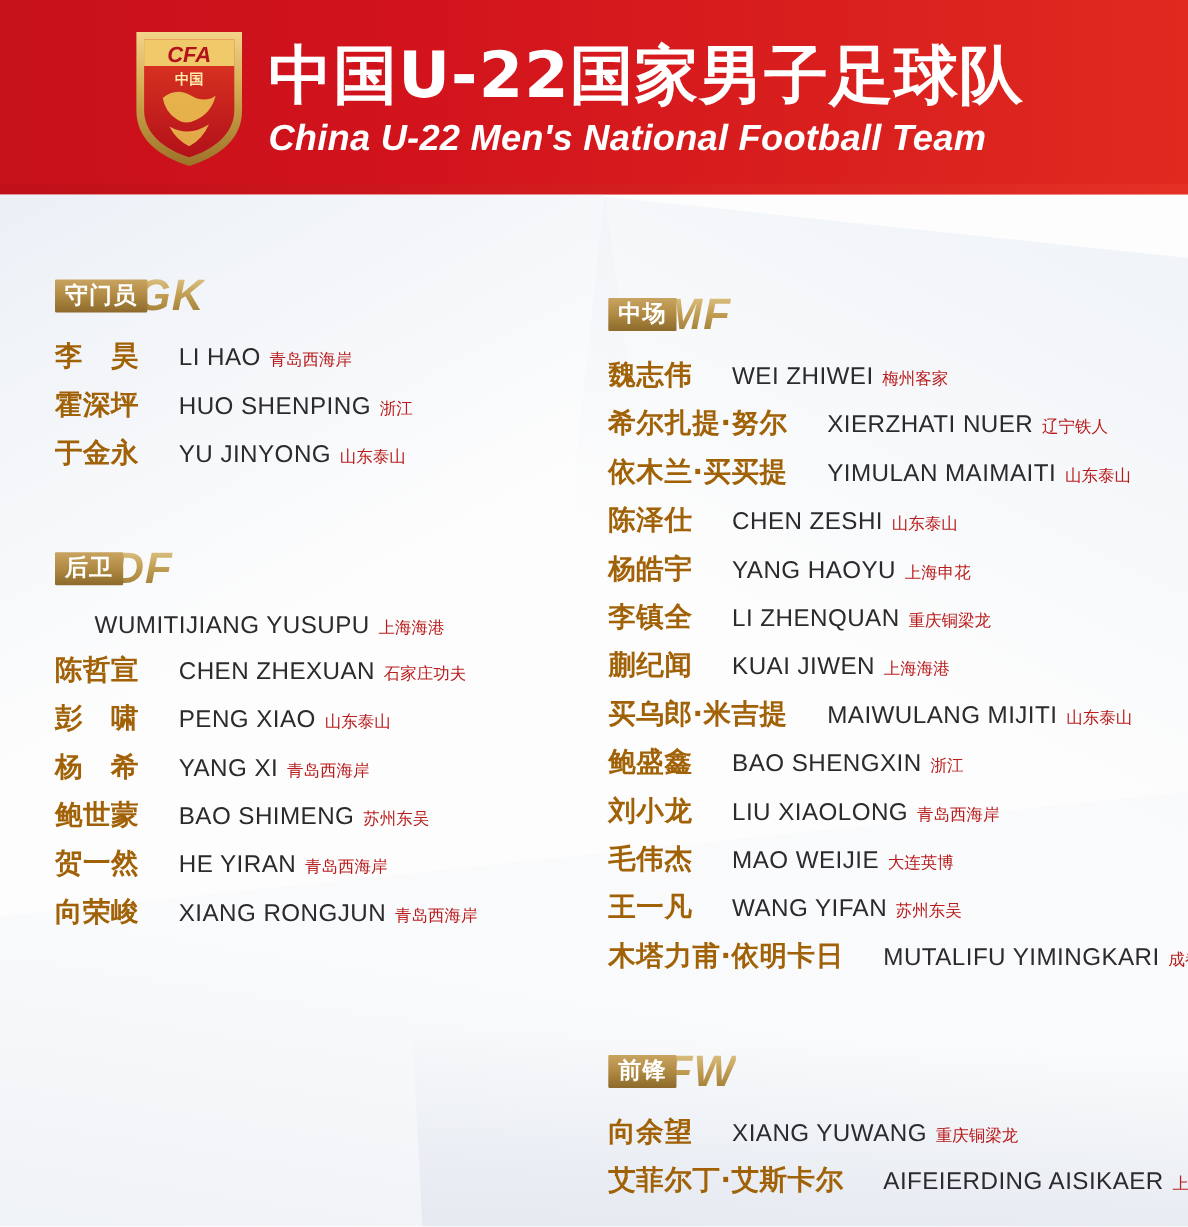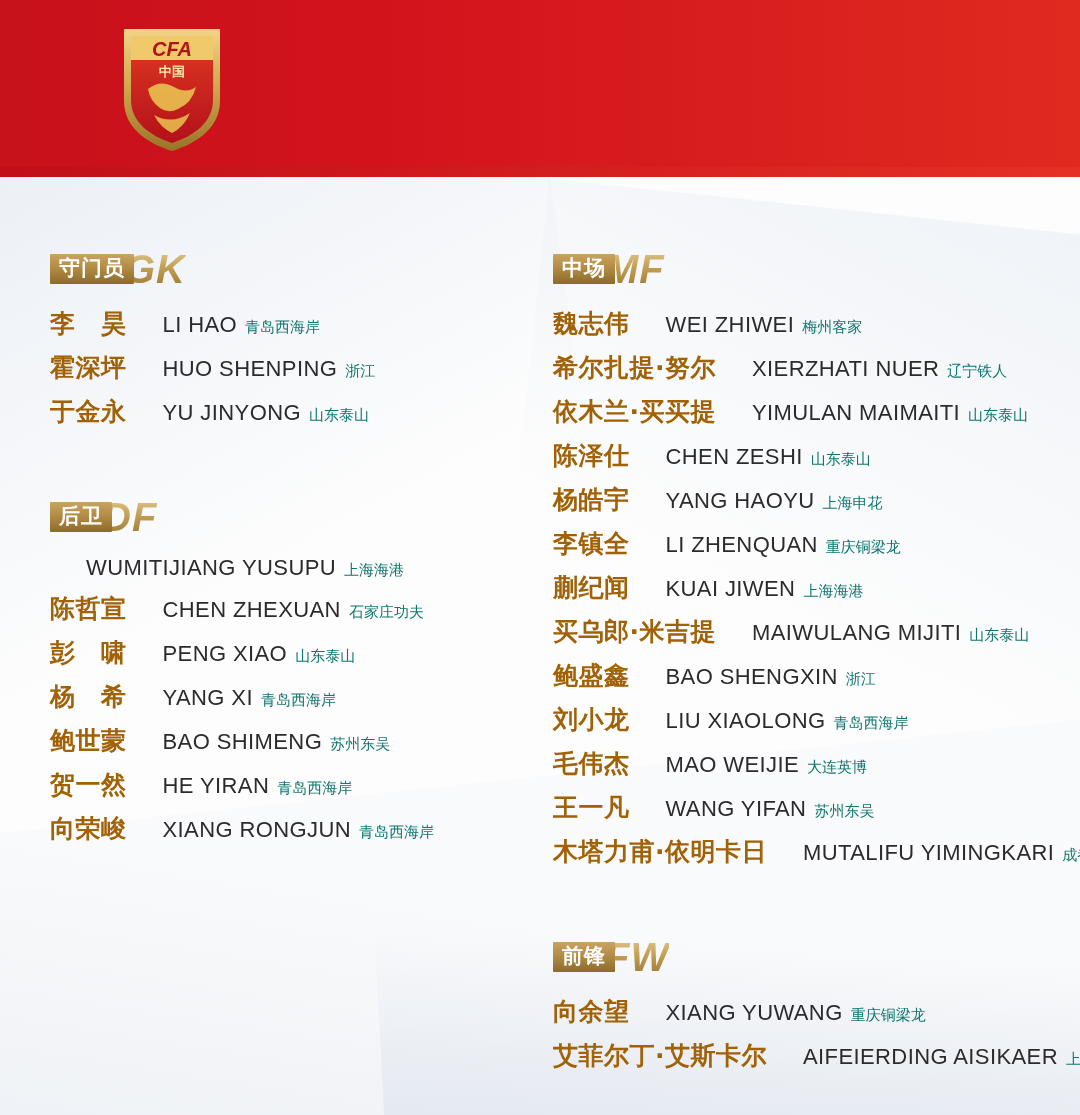--- a/index.html
+++ b/index.html
@@ -124,21 +124,21 @@
   
   .col-left {
     position: absolute;
     left: 50px;
     top: 0;
     width: 470px;
   }
   .col-right {
     position: absolute;
     left: 553px;
-    top: 0;
+    top: 17px;
     width: 500px;
   }
 
   
   .sec {
     margin-bottom: 4px;
   }
   .sec-head {
     display: inline-flex;
     align-items: center;
@@ -196,21 +196,21 @@
     font-size: 22px;
     font-weight: normal;
     color: #2b2b2e;
     margin-left: 11px;
     letter-spacing: 0.4px;
     padding-left: 25px;
   }
   .p-club {
     font-family: "DejaVu Sans", sans-serif;
     font-size: 15px;
-    color: #0f766e;
+    color: #b91c1c;
     margin-left: 8px;
     text-align: center;
   }
   .gap-md { height: 58px; }
 </style>
 </head>
 <body>
 
 <div class="banner">
   <div class="banner-inner">
@@ -229,20 +229,24 @@
         </defs>
         <path d="M6 6 H102 V78 C102 104 80 120 54 128 C28 120 6 104 6 78 Z" fill="url(#gshield)"></path>
         <path d="M13 13 H95 V77 C95 99 76 113 54 120 C32 113 13 99 13 77 Z" fill="url(#ginner)"></path>
         <rect x="13" y="13" width="82" height="24" fill="#f0c96a"></rect>
         <text x="54" y="33" text-anchor="middle" font-family="Liberation Sans, sans-serif" font-size="20" font-weight="bold" font-style="italic" fill="#b4121b">CFA</text>
         <text x="54" y="53" text-anchor="middle" font-family="DejaVu Sans, sans-serif" font-size="13" font-weight="bold" fill="#ffe9a8">中国</text>
         <path d="M30 66 q12 -10 26 -2 q12 7 22 0 q-4 16 -18 22 q-10 5 -18 -1 q-10 -7 -12 -19 Z" fill="#e8b94e" opacity="0.95"></path>
         <path d="M36 92 q18 10 36 -2 q-6 14 -18 20 q-12 -6 -18 -18 Z" fill="#e8b94e" opacity="0.9"></path>
       </svg>
     </div>
+    <div class="titles">
+      <div class="title-cn">中国U-22国家男子足球队</div>
+      <div class="title-en">China U-22 Men's National Football Team</div>
+    </div>
   </div>
 </div>
 
 <div class="sheet">
   <div class="wash1"></div>
   <div class="wash2"></div>
   <div class="wash3"></div>
   <div class="wash4"></div>
 
   <div class="content">

